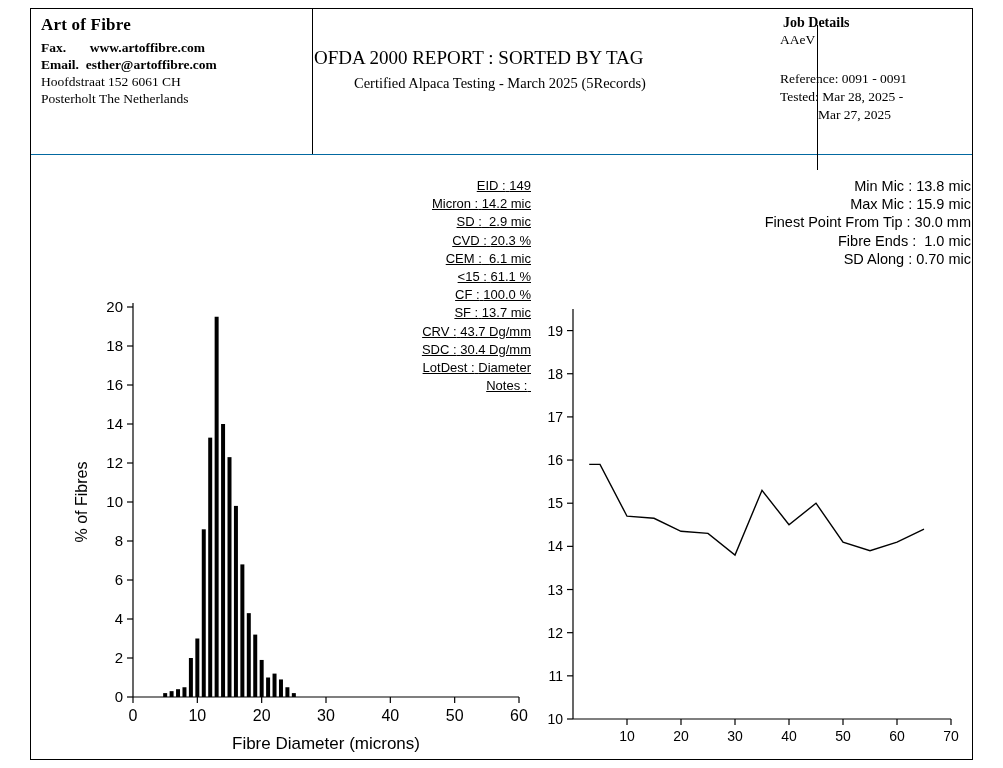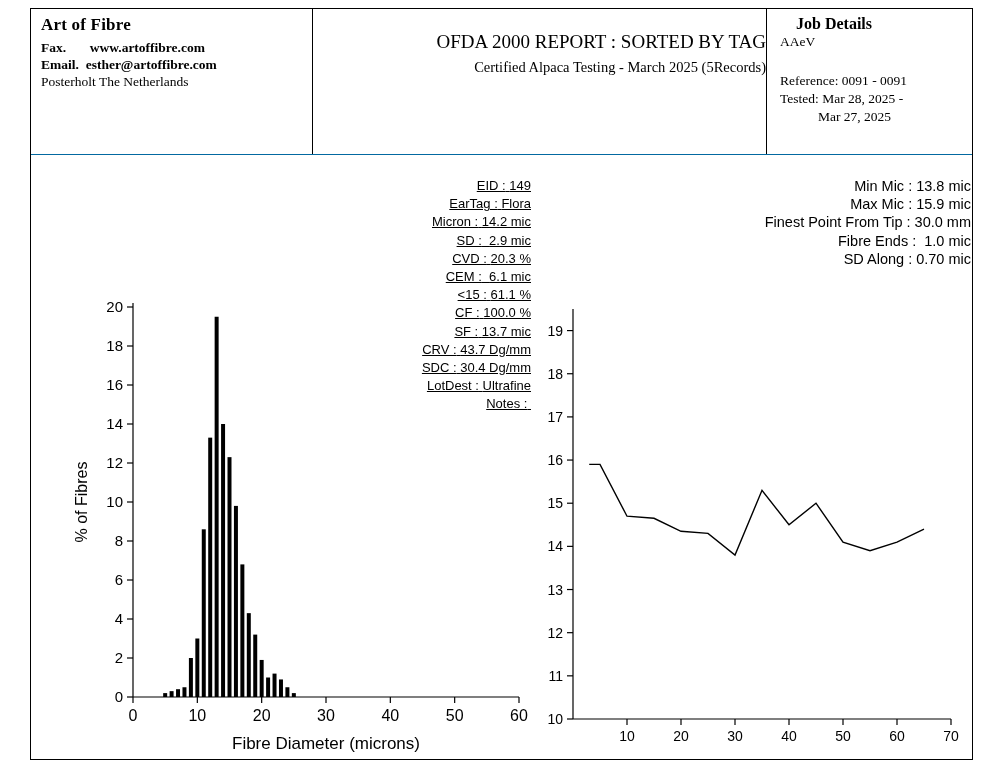--- a/index.html
+++ b/index.html
@@ -35,24 +35,24 @@
   }
   .hdr-left {
     position: absolute;
     left: 0; top: 0; width: 282px; height: 145px;
     border-right: 1px solid #000;
     box-sizing: border-box;
     padding: 6px 0 0 10px;
   }
   .hdr-mid {
     position: absolute;
-    left: 283px; top: 0; width: 453px; height: 145px;
+    left: 283px; top: 16px; width: 504px; height: 145px;
     border-right: 1px solid #000;
     box-sizing: border-box;
-    text-align: right;
+    text-align: left;
     padding-top: 22px;
   }
   .hdr-right {
     position: absolute;
     left: 737px; top: 0; right: 0; height: 145px;
     box-sizing: border-box;
     padding: 6px 0 0 12px;
   }
   .company {
     font-size: 17px;
@@ -72,23 +72,23 @@
   }
   .title-main {
     font-size: 19px;
     margin-bottom: 6px;
   }
   .title-sub {
     font-size: 14.5px;
     padding-left: 40px;
   }
   .job-title {
-    font-size: 16px;
+    font-size: 14px;
     font-weight: bold;
-    margin: 0 0 1px 16px;
+    margin: 0 0 1px 3px;
   }
   .job-sub { font-size: 13.5px; }
   .job-block { margin-top: 22px; font-size: 13.5px; line-height: 18px; }
   .job-block .indent { padding-left: 38px; }
 
   
   .stats-left {
     position: absolute;
     left: 250px;
     top: 168px;
@@ -135,20 +135,21 @@
 
 <div id="page">
   <div class="report">
 
     <div class="header">
 
       <div class="hdr-left">
         <div class="company">Art of Fibre</div>
         <div class="ctc-row"><b>Fax.</b>&nbsp;&nbsp;&nbsp;&nbsp;&nbsp;&nbsp;&nbsp;<b>www.artoffibre.com</b></div>
         <div class="ctc-row"><b>Email.</b>&nbsp;&nbsp;<b>esther@artoffibre.com</b></div>
+        <div class="addr">Hoofdstraat 152 6061 CH</div>
         <div class="addr">Posterholt The Netherlands</div>
       </div>
 
       <div class="hdr-mid">
         <div class="title-main">OFDA 2000 REPORT : SORTED BY TAG</div>
         <div class="title-sub">Certified Alpaca Testing - March 2025 (5Records)</div>
       </div>
 
       <div class="hdr-right">
         <div class="job-title">Job Details</div>
@@ -156,31 +157,30 @@
         <div class="job-block">
           <div>Reference: 0091 - 0091</div>
           <div>Tested: Mar 28, 2025 -</div>
           <div class="indent">Mar 27, 2025</div>
         </div>
       </div>
     </div>
 
     <div class="stats-left">
       <div class="stat-line"><span class="stat-label">EID :</span>&nbsp;<span class="stat-val">149</span></div>
-      <div class="stat-line"><span class="stat-label">EarTag :</span>&nbsp;<span class="stat-val">Flora</span></div>
       <div class="stat-line"><span class="stat-label">Micron :</span>&nbsp;<span class="stat-val">14.2 mic</span></div>
       <div class="stat-line"><span class="stat-label">SD :</span>&nbsp;&nbsp;<span class="stat-val">2.9 mic</span></div>
       <div class="stat-line"><span class="stat-label">CVD :</span>&nbsp;<span class="stat-val">20.3 %</span></div>
       <div class="stat-line"><span class="stat-label">CEM :</span>&nbsp;&nbsp;<span class="stat-val">6.1 mic</span></div>
       <div class="stat-line"><span class="stat-label">&lt;15 :</span>&nbsp;<span class="stat-val">61.1 %</span></div>
       <div class="stat-line"><span class="stat-label">CF :</span>&nbsp;<span class="stat-val">100.0 %</span></div>
       <div class="stat-line"><span class="stat-label">SF :</span>&nbsp;<span class="stat-val">13.7 mic</span></div>
       <div class="stat-line"><span class="stat-label">CRV :</span>&nbsp;<span class="stat-val">43.7 Dg/mm</span></div>
       <div class="stat-line"><span class="stat-label">SDC :</span>&nbsp;<span class="stat-val">30.4 Dg/mm</span></div>
-      <div class="stat-line"><span class="stat-label">LotDest :</span>&nbsp;<span class="stat-val">Ultrafine</span></div>
+      <div class="stat-line"><span class="stat-label">LotDest :</span>&nbsp;<span class="stat-val">Diameter</span></div>
       <div class="stat-line"><span class="stat-label">Notes :</span>&nbsp;<span class="stat-val"></span></div>
     </div>
 
     <div class="stats-right">
       <div class="stat-line"><span class="stat-label">Min Mic :</span>&nbsp;<span class="stat-val">13.8 mic</span></div>
       <div class="stat-line"><span class="stat-label">Max Mic :</span>&nbsp;<span class="stat-val">15.9 mic</span></div>
       <div class="stat-line"><span class="stat-label">Finest Point From Tip :</span>&nbsp;<span class="stat-val">30.0 mm</span></div>
       <div class="stat-line"><span class="stat-label">Fibre Ends :</span>&nbsp;&nbsp;<span class="stat-val">1.0 mic</span></div>
       <div class="stat-line"><span class="stat-label">SD Along :</span>&nbsp;<span class="stat-val">0.70 mic</span></div>
     </div>

